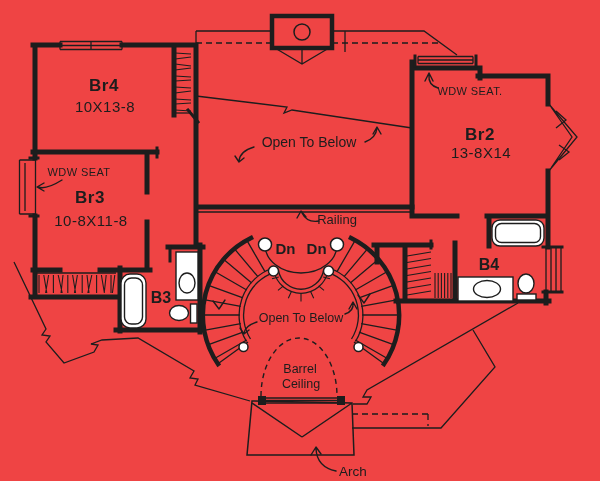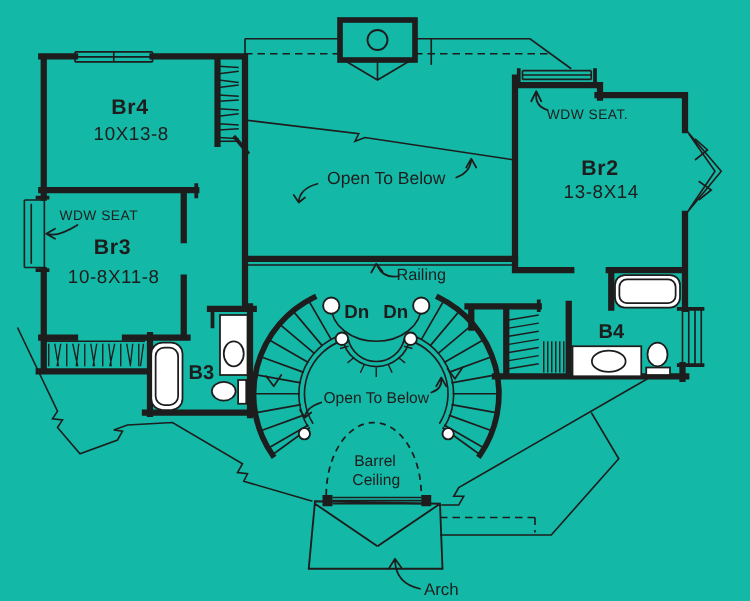--- a/index.html
+++ b/index.html
@@ -1,16 +1,16 @@
 <!DOCTYPE html>
 <html><head>
 <meta charset="utf-8">
 <style>
   html,body{margin:0;padding:0;background:#ffffff;}
-  .sheet{width:600px;height:481px;position:relative;background:#14b8a6;overflow:hidden;}
+  .sheet{width:600px;height:481px;position:relative;background:#ef4444;overflow:hidden;}
   svg{display:block;}
   text{font-family:"Liberation Sans","DejaVu Sans",sans-serif;fill:#1d1d1d;}
   .room-name{font-weight:bold;font-size:17px;letter-spacing:.5px;}
   .room-dims{font-size:15px;letter-spacing:.5px;}
   .bath-name{font-weight:bold;font-size:16px;}
   .note{font-size:14px;}
   .note-sm{font-size:12.5px;}
   .note-rail{font-size:13px;}
   .note-wdw{font-size:11px;letter-spacing:.4px;}
   .dn{font-weight:bold;font-size:15px;word-spacing:7px;}

